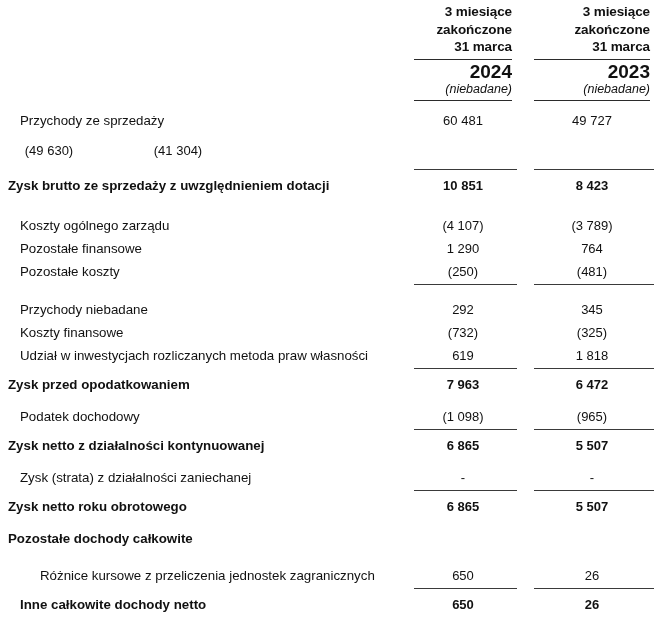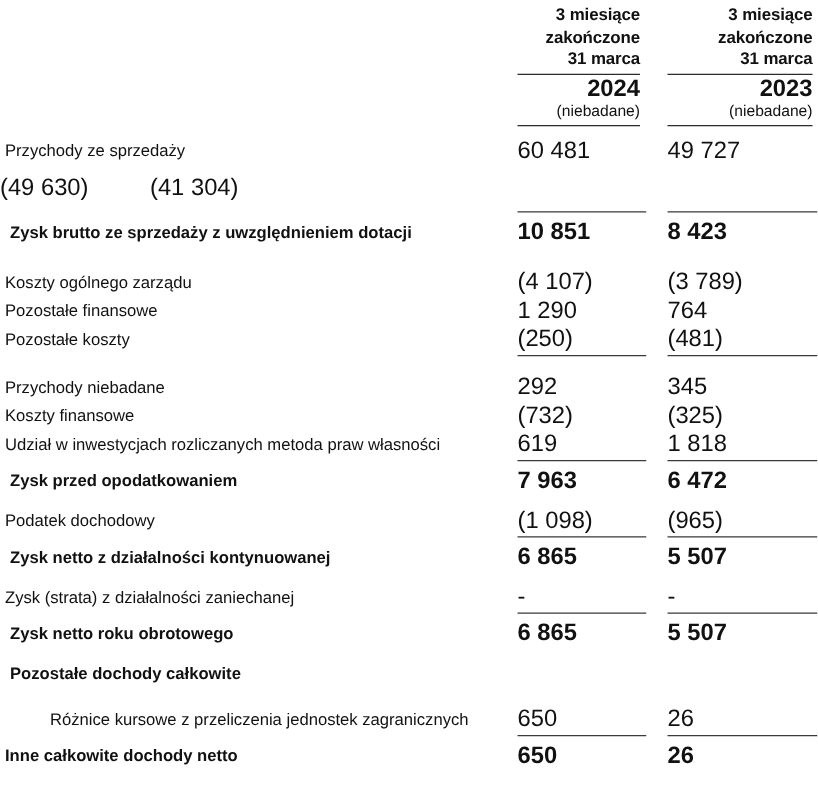--- a/index.html
+++ b/index.html
@@ -48,20 +48,21 @@
     border-top: 1.4px solid #2b2b2b;
     margin-top: 3px;
   }
   .th-year {
     font-weight: bold;
     font-size: 19px;
     line-height: 19px;
     padding-top: 2px;
   }
   .th-note {
+    font-style: italic;
     font-size: 12.5px;
     line-height: 17px;
   }
   .th-rule-bottom {
     border-top: 1.2px solid #2b2b2b;
     margin-top: 2px;
   }
 
   
   .rows { margin-top: 9px; }
@@ -75,33 +76,33 @@
     width: 414px;
     flex: 0 0 414px;
     box-sizing: border-box;
     font-size: 13.3px;
     line-height: 18px;
     padding-right: 6px;
   }
   .row .val {
     flex: 0 0 auto;
     box-sizing: border-box;
-    text-align: left;
-    font-size: 19px;
+    text-align: center;
+    font-size: 13px;
     line-height: 18px;
   }
   .row .val.c1 { width: 103px; padding-right: 5px; }
   .row .val.gap { width: 17px; }
   .row .val.c2 { width: 120px; padding-right: 4px; }
 
   .row.total .label,
   .row.total .val { font-weight: bold; }
   .row.section .label { font-weight: bold; }
 
-  .indent1 { padding-left: 4px; }
+  .indent1 { padding-left: 20px; }
   .indent2 { padding-left: 40px; }
   .indent0 { padding-left: 8px; }
 
   .row.tall { min-height: 36px; }
   .row.tall .label { line-height: 17.5px; }
 
   .spacer-sm { height: 9px; }
   .spacer-md { height: 14px; }
   .spacer-lg { height: 17px; }
 

